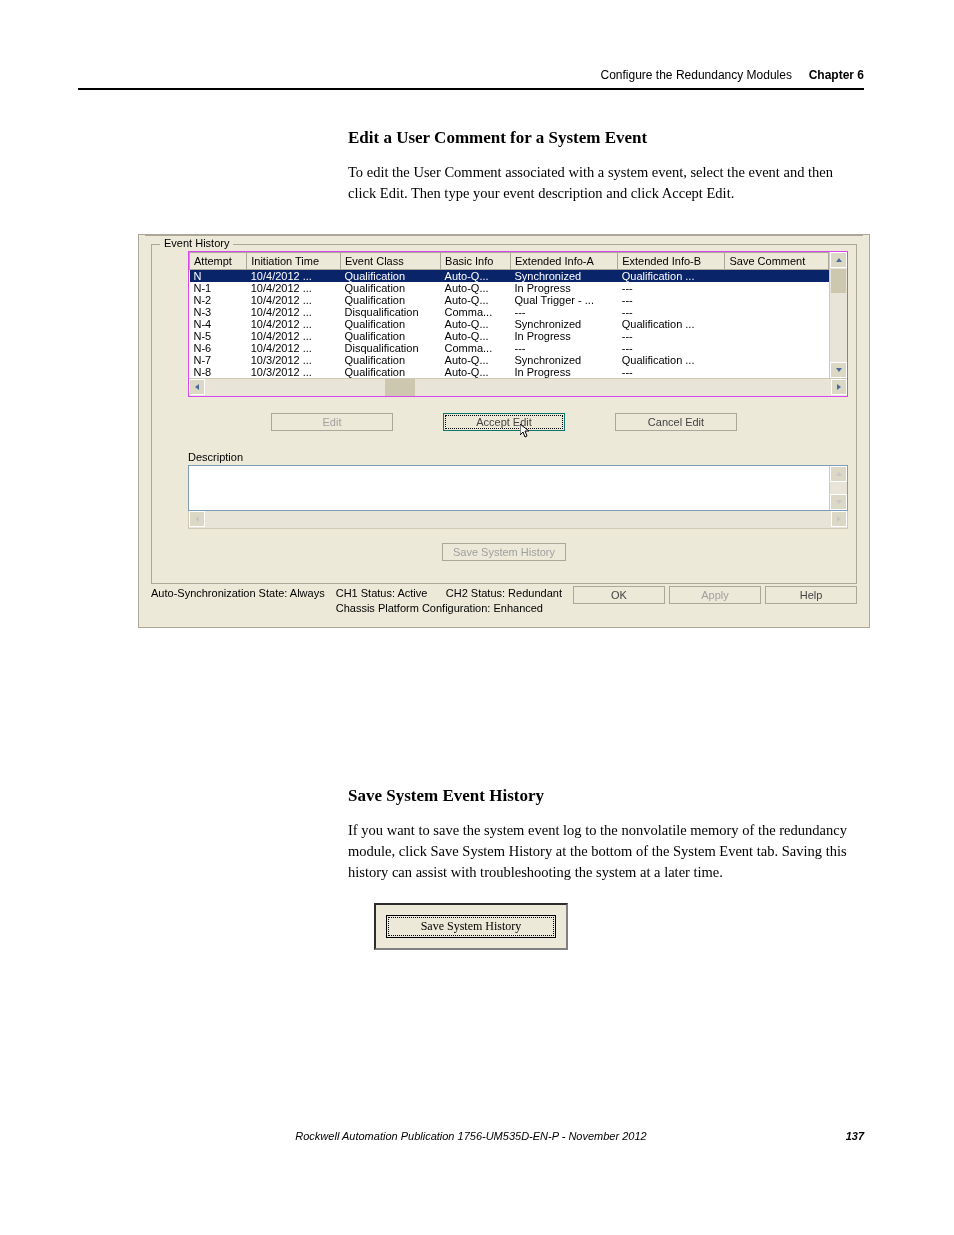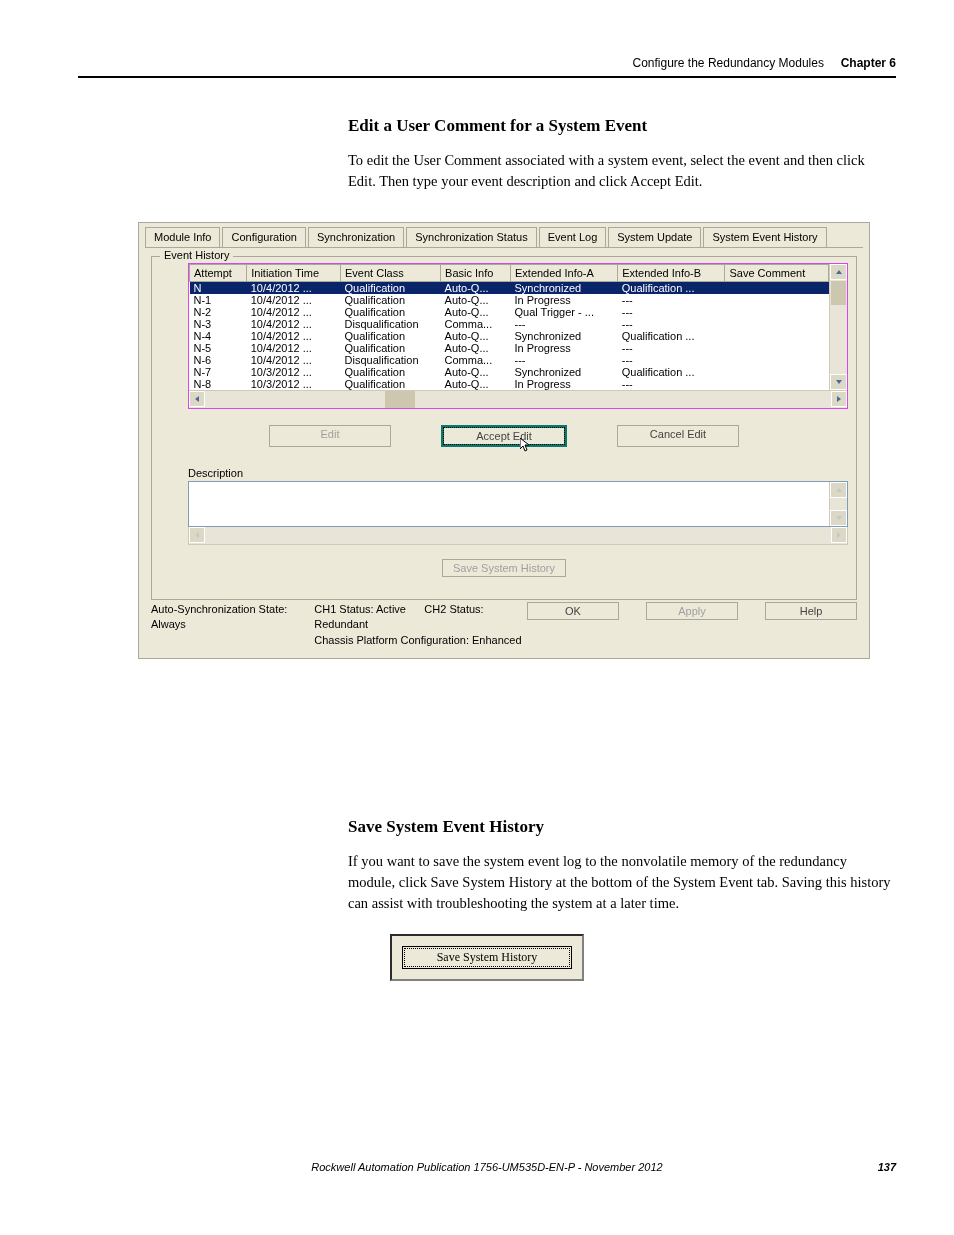--- a/index.html
+++ b/index.html
@@ -3,22 +3,23 @@
 <meta charset="utf-8">
 <style>
   body {
     margin: 0;
     padding: 0;
     background: #fff;
     font-family: Arial, sans-serif;
     width: 954px;
   }
   .page {
-    padding: 56px 58px 40px 78px;
+    padding: 56px 90px 40px 78px;
     box-sizing: border-box;
+    margin-top: 12px;
   }
   .header-line {
     border-top: 2px solid #000;
     margin-top: 0;
   }
   .header-text {
     text-align: right;
     font-size: 12px;
     margin-bottom: 6px;
   }
@@ -168,21 +169,21 @@
     min-width: 100px;
     padding: 2px 10px;
     text-align: center;
     border: 1px solid #aca899;
     background: #ece9d8;
     font-size: 11px;
     color: #444;
   }
   .win-btn.disabled { color: #a0a0a0; }
   .win-btn.focus {
-    border: 3px solid #0f766e;
+    border: 1px solid #0f766e;
     outline: 1px dotted #000;
     outline-offset: -3px;
     position: relative;
   }
   .cursor {
     position: absolute;
     left: 76px;
     top: 10px;
     pointer-events: none;
   }
@@ -193,21 +194,21 @@
   }
   .status-row {
     display: flex;
     justify-content: space-between;
     align-items: flex-start;
     padding: 2px 12px 10px 12px;
     font-size: 11px;
   }
   .status-left { line-height: 1.4; }
   .status-mid { line-height:1.4; }
-  .status-buttons { display:flex; gap: 27px; }
+  .status-buttons { display:flex; gap: 4px; }
   .status-buttons .win-btn { min-width: 70px; }
 
   .save-btn-standalone {
     margin: 20px auto 0 auto;
     width: 170px;
     border: 2px inset #808080;
     background: #ece9d8;
     padding: 10px;
     text-align: center;
   }
@@ -243,29 +244,20 @@
     <span>Configure the Redundancy Modules</span>
     &nbsp;&nbsp;&nbsp;
     <span class="bold">Chapter 6</span>
   </div>
   <div class="header-line"></div>
 
   <div class="heading">Edit a User Comment for a System Event</div>
   <div class="body-text">To edit the User Comment associated with a system event, select the event and then click Edit. Then type your event description and click Accept Edit.</div>
 
   <div class="screenshot">
-    <div class="tab-row">
-      <div class="tab">Module Info</div>
-      <div class="tab">Configuration</div>
-      <div class="tab">Synchronization</div>
-      <div class="tab">Synchronization Status</div>
-      <div class="tab">Event Log</div>
-      <div class="tab">System Update</div>
-      <div class="tab active">System Event History</div>
-    </div>
     <div class="tab-underline"></div>
 
     <div class="event-history-fieldset">
       <div class="legend">Event History</div>
 
       <div class="table-wrap">
         <table class="eh">
           <thead>
             <tr>
               <th>Attempt</th>

